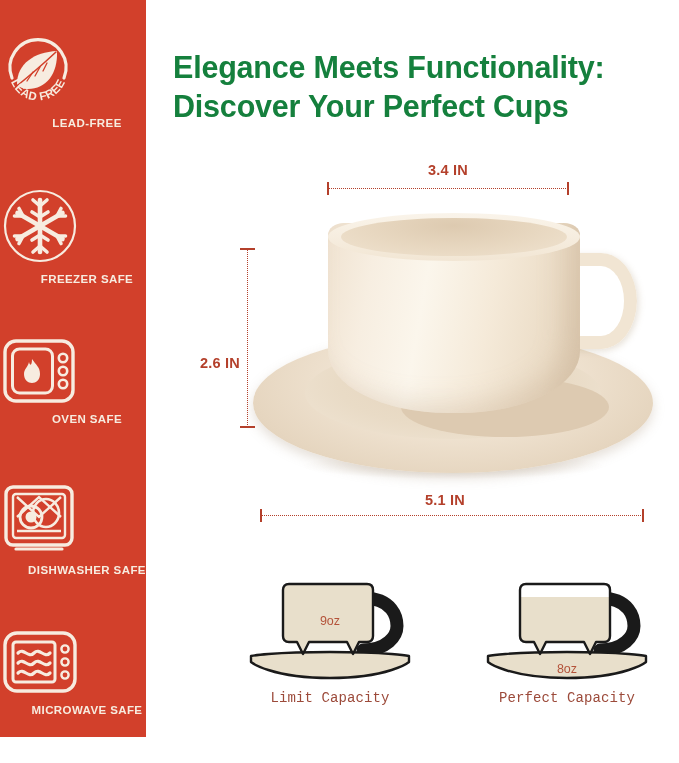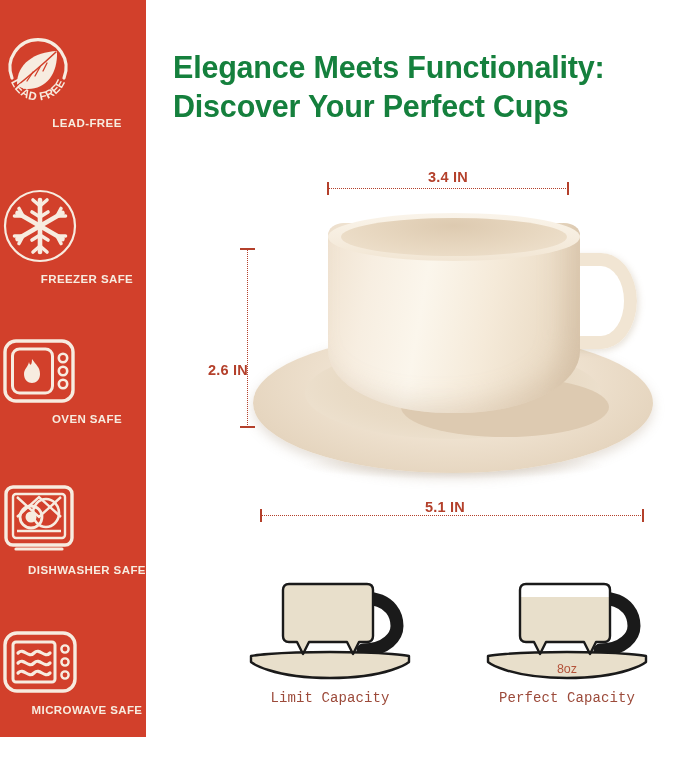--- a/index.html
+++ b/index.html
@@ -171,21 +171,20 @@
 
   
   .dim-label {
     position: absolute;
     color: #b4402b;
     font-family: "Liberation Sans", sans-serif;
     font-size: 14.5px;
     font-weight: bold;
     letter-spacing: 0.2px;
     white-space: nowrap;
-    margin-top: 7px;
   }
   .dim-line-h {
     position: absolute;
     height: 1px;
     border-top: 1.5px dotted #b4402b;
   }
   .dim-line-v {
     position: absolute;
     width: 1px;
     border-left: 1.5px dotted #b4402b;
@@ -348,21 +347,21 @@
   </div>
 
   <div>
     <span class="dim-label" style="left:428px; top:162px;">3.4 IN</span>
     <div class="dim-line-h" style="left:328px; top:188px; width:240px;"></div>
     <div class="cap-h" style="left:327px; top:182px;"></div>
     <div class="cap-h" style="left:567px; top:182px;"></div>
   </div>
 
   <div>
-    <span class="dim-label" style="left:208px; top:355px;">2.6 IN</span>
+    <span class="dim-label" style="left:200px; top:355px;">2.6 IN</span>
     <div class="dim-line-v" style="left:247px; top:249px; height:178px;"></div>
     <div class="cap-v" style="left:240px; top:248px;"></div>
     <div class="cap-v" style="left:240px; top:426px;"></div>
   </div>
 
   <div>
     <span class="dim-label" style="left:425px; top:492px;">5.1 IN</span>
     <div class="dim-line-h" style="left:261px; top:515px; width:382px;"></div>
     <div class="cap-h" style="left:260px; top:509px;"></div>
     <div class="cap-h" style="left:642px; top:509px;"></div>
@@ -370,20 +369,21 @@
 
   <div class="cap-fig" style="left:235px; top:570px;">
     <svg width="190" height="122" viewBox="0 0 190 122">
 
       <path d="M128 28 C158 28 162 48 162 56 C162 66 152 80 128 80" fill="none" stroke="#1a1a1a" stroke-width="13" stroke-linecap="round"></path>
 
       <path d="M16 92 C16 92 36 108 95 108 C154 108 174 92 174 92 L174 86 C174 86 154 82 95 82 C36 82 16 86 16 86 Z" fill="#e8dfcb" stroke="#1a1a1a" stroke-width="2.4" stroke-linejoin="round"></path>
 
       <path d="M48 20 C48 16 50 14 54 14 L132 14 C136 14 138 16 138 20 L138 66 C138 70 136 72 132 72 L124 72 L118 84 L112 72 L74 72 L68 84 L62 72 L54 72 C50 72 48 70 48 66 Z" fill="#e8dfcb" stroke="#1a1a1a" stroke-width="2.4" stroke-linejoin="round"></path>
     </svg>
+    <span class="cap-amount" style="top:44px;">9oz</span>
     <span class="cap-caption">Limit Capacity</span>
   </div>
 
   <div class="cap-fig" style="left:472px; top:570px;">
     <svg width="190" height="122" viewBox="0 0 190 122">
       <defs>
         <clipPath id="cupClipNormal">
           <path d="M48 20 C48 16 50 14 54 14 L132 14 C136 14 138 16 138 20 L138 66 C138 70 136 72 132 72 L124 72 L118 84 L112 72 L74 72 L68 84 L62 72 L54 72 C50 72 48 70 48 66 Z"></path>
         </clipPath>
       </defs>

